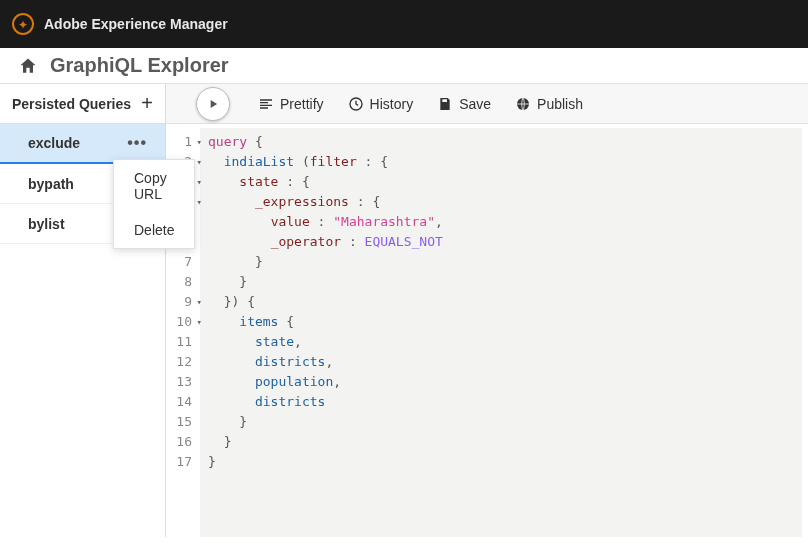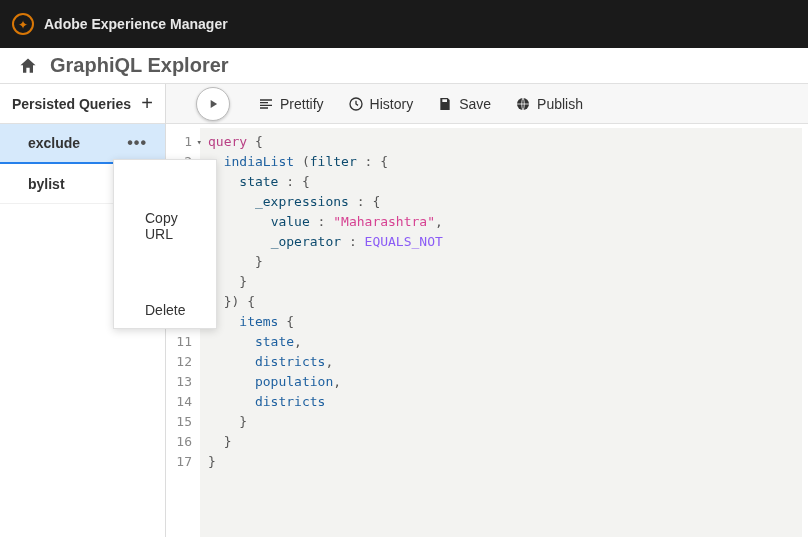--- a/index.html
+++ b/index.html
@@ -20,38 +20,38 @@
 .sidebar-header { height: 40px; display: flex; align-items: center; justify-content: space-between; padding: 0 12px; border-bottom: 1px solid #e0e0e0; }
 .sidebar-header .title { font-size: 14px; font-weight: 600; color: #333; }
 .sidebar-header .plus { font-size: 20px; color: #333; cursor: pointer; }
 
 .query-list { display: flex; flex-direction: column; font-weight: bold; }
 .query-item { height: 40px; display: flex; align-items: center; justify-content: space-between; padding: 0 18px 0 28px; font-size: 14px; color: #333; cursor: pointer; border-bottom: 1px solid #f0f0f0; }
 .query-item.selected { background: #d6e9fb; border-bottom: 2px solid #2680eb; }
 .query-item .more { font-size: 16px; letter-spacing: 1px; color: #555; cursor: pointer; }
 
 .context-menu { position: absolute; top: 75px; left: 113px; background: #fff; border: 1px solid #e0e0e0; box-shadow: 0 2px 8px rgba(0,0,0,0.15); z-index: 10; min-width: 80px; }
-.context-menu .item { padding: 10px 31px; font-size: 14px; color: #333; cursor: pointer; margin-top: 40px; }
+.context-menu .item { padding: 10px 20px; font-size: 14px; color: #333; cursor: pointer; }
 
 .editor-area { flex: 1; display: flex; flex-direction: column; background: #fff; }
 .toolbar { height: 40px; display: flex; align-items: center; padding: 0 8px 0 30px; gap: 4px; background: #f7f7f7; border-bottom: 1px solid #e0e0e0; }
 .run-btn { width: 34px; height: 34px; border-radius: 50%; background: #fff; border: 1px solid #bbb; display: flex; align-items: center; justify-content: center; cursor: pointer; margin-right: 14px; box-shadow: 0 1px 3px rgba(0,0,0,0.2); }
 .run-btn svg { width: 14px; height: 14px; }
 .tb-btn { display: flex; align-items: center; gap: 6px; padding: 6px 10px; font-size: 14px; color: #333; cursor: pointer; }
 .tb-btn .icon { width: 16px; height: 16px; display: flex; align-items: center; justify-content: center; }
 
 .code-area { flex: 1; display: flex; padding: 4px 6px 0 0; overflow: hidden; }
 .gutter { width: 34px; text-align: right; padding-right: 8px; color: #888; font-family: Consolas, Monaco, monospace; font-size: 13px; line-height: 20px; user-select: none; padding-top: 4px; }
 .gutter .ln { height: 20px; position: relative; }
 .gutter .fold::after { content: "▾"; position: absolute; right: -10px; top: 0; font-size: 9px; color: #666; }
 .code { flex: 1; font-family: Consolas, Monaco, monospace; font-size: 13px; line-height: 20px; background: #f3f3f1; padding: 4px 8px; white-space: pre; color: #333; overflow: auto; }
 
 .kw { color: #b94185; }
 .field { color: #1f61a0; }
-.attr { color: #0c4a6e; }
+.attr { color: #7f1d1d; }
 .str { color: #d64292; }
 .enum { color: #8b5cf6; }
 .brace { color: #555; }
 .punct { color: #555; }
 </style>
 </head>
 <body>
 
 <div class="topbar">
   <div class="logo">
@@ -73,20 +73,23 @@
 
   <div class="sidebar">
     <div class="sidebar-header">
       <span class="title">Persisted Queries</span>
       <span class="plus">+</span>
     </div>
     <div class="query-list" id="query-list">
         <div class="query-item selected">
           <span>exclude</span>
           <span class="more">•••</span>
+        </div>
+        <div class="query-item">
+          <span>bypath</span>
         </div>
         <div class="query-item">
           <span>bylist</span>
         </div>
       </div>
 
     <div class="context-menu">
       <div class="item">Copy URL</div>
       <div class="item">Delete</div>
     </div>

